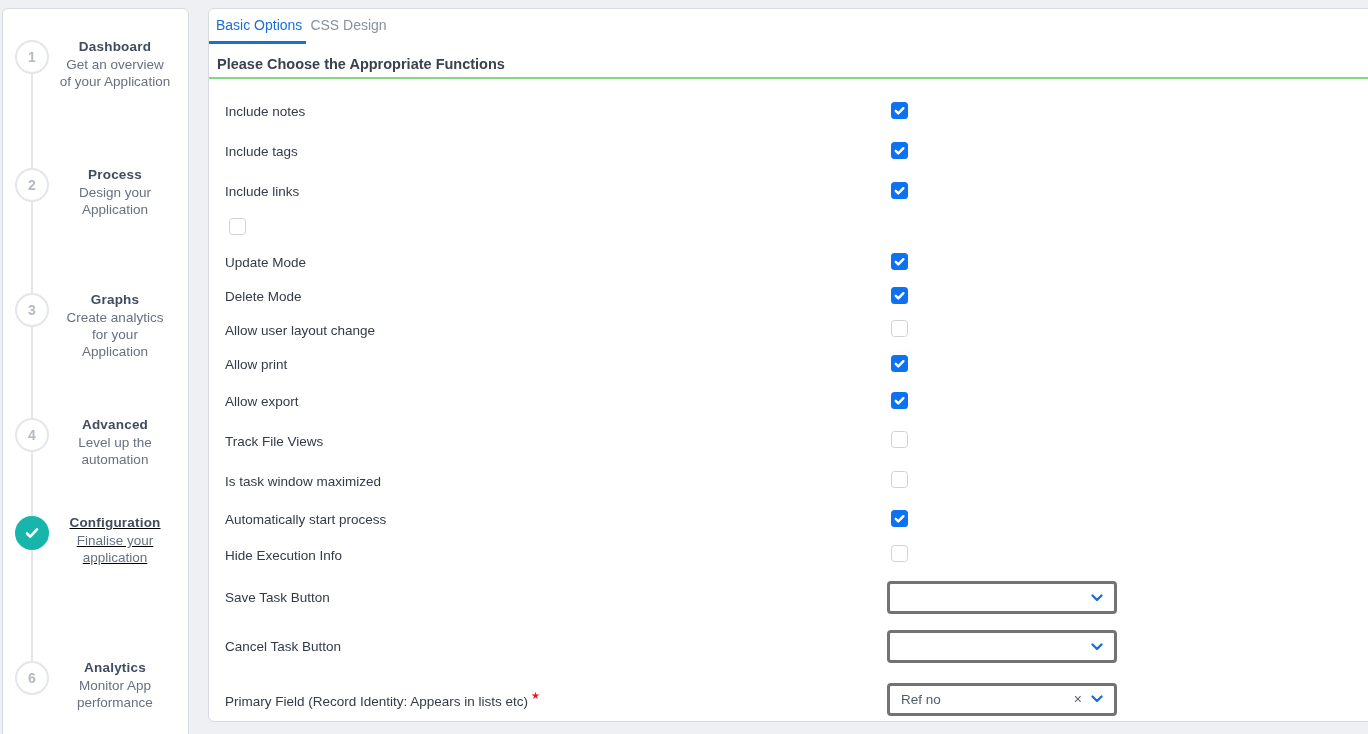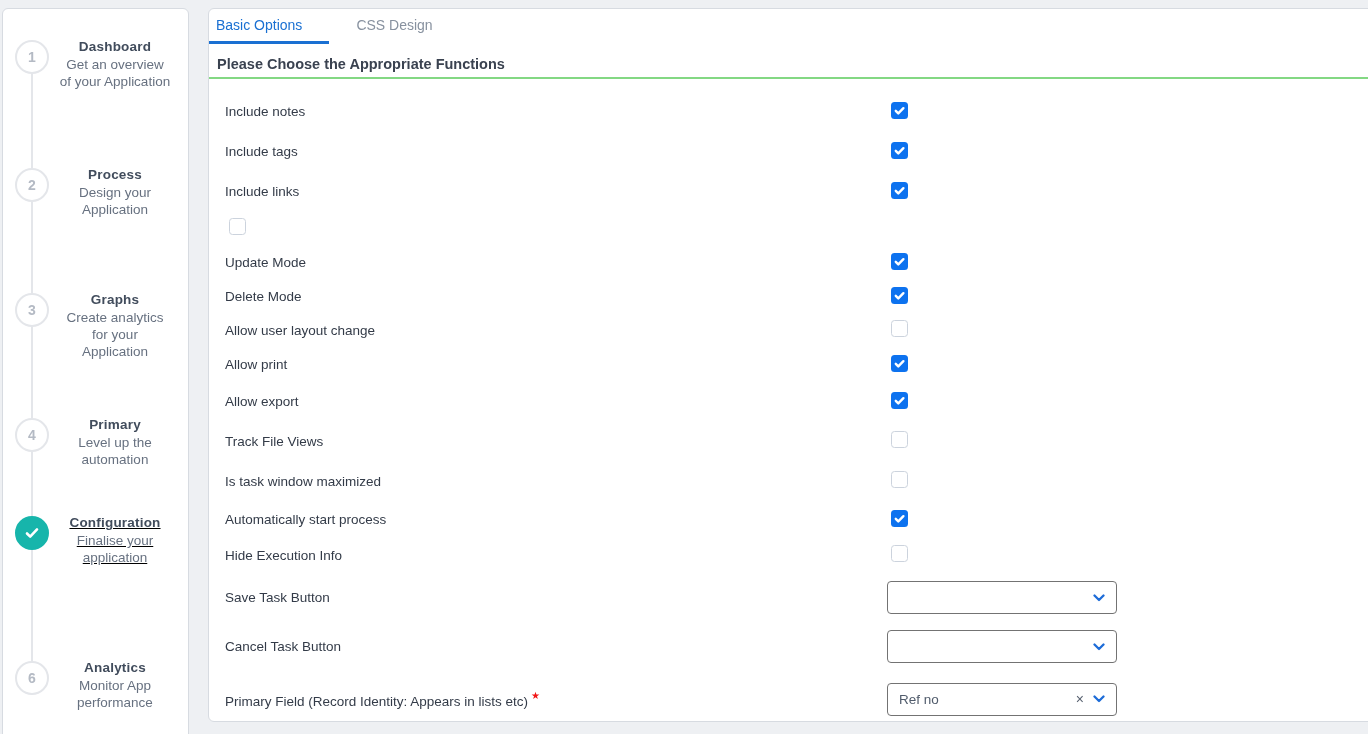--- a/index.html
+++ b/index.html
@@ -19,38 +19,38 @@
   .step-circle.done { background:#17b5ab; border-color:#17b5ab; }
   .step-circle:not(.done) .check-svg { display:none; }
   .step-text { max-width:112px; margin-top:-2px;text-align:center; }
   .step-title { font-size:13.5px; font-weight:700; color:#414c5c; letter-spacing:.2px; line-height:17px; margin-bottom:1px; }
   .step-sub { font-size:13.5px; color:#677180; line-height:17px; }
 
   
   .card { position:absolute; left:208px; top:8px; width:1170px; height:714px;
           background:#fff; border:1px solid #d7dbe1; border-radius:6px 0 0 6px; overflow:hidden; }
   .tabs { display:flex; height:35px; align-items:stretch; }
-  .tab { background:none; border:none; border-bottom:3px solid transparent; padding:0 27px;
+  .tab { background:none; border:none; border-bottom:3px solid transparent; padding:0 4px;
          font-family:inherit; font-size:14px; color:#87919f; cursor:pointer; }
   .tab:first-child { padding-left:7px; }
   .tab.active { color:#1a70d2; border-bottom-color:#1a70d2; }
 
   .section-heading { margin:11px 0 0; padding-left:8px; font-size:14.5px; line-height:18px;
                      font-weight:700; color:#3a4250; }
   .green-hr { height:2px; background:#83d883; margin-top:4px; }
 
   .form { padding-top:12px; }
   .row { display:grid; grid-template-columns:662px 232px; align-items:center; padding-left:16px; }
   .row-label { font-size:13.5px; color:#333b48; }
   .checkbox { width:17px; height:17px; border-radius:3.5px; margin-left:4px;
               display:inline-flex; align-items:center; justify-content:center; cursor:pointer; }
   .checkbox.checked { background:#0d72ef; }
   .checkbox.unchecked { background:#fff; border:1px solid #ccd3dd; }
 
-  .select-box { width:230px; height:33px; border:1px solid #737373; border-radius:4px; background:#fff;
+  .select-box { width:230px; height:33px; border:3px solid #737373; border-radius:4px; background:#fff;
                 display:flex; align-items:center; padding:0 11px; cursor:pointer; }
   .sel-value { flex:1; font-size:13.5px; color:#505b6b; white-space:nowrap; overflow:hidden; }
   .sel-clear { font-size:14px; color:#57606f; margin-right:9px; line-height:1; cursor:pointer; }
   .req-star { color:#f21616; font-size:10px; vertical-align:7px; margin-left:3px; }
   .row.primary { margin-top:8px; }
 </style>
 </head>
 <body>
 
 <div class="page">
@@ -90,21 +90,21 @@
       <div class="step-sub">Create analytics for your Application</div>
     </div>
   </div>
 
   <div class="step" style="top: 409px;">
     <span class="step-circle">
       <span class="step-num">4</span>
 
     </span>
     <div class="step-text">
-      <div class="step-title">Primary</div>
+      <div class="step-title">Advanced</div>
       <div class="step-sub">Level up the automation</div>
     </div>
   </div>
 
   <div class="step" style="top: 507px; text-decoration: underline;">
     <span class="step-circle done">
 
       <svg class="check-svg" width="18" height="18" viewBox="0 0 18 18">
         <path d="M4 9.5l3.2 3.2L14 5.4" stroke="#fff" stroke-width="2.6" fill="none" stroke-linecap="round" stroke-linejoin="round"></path>
       </svg>

